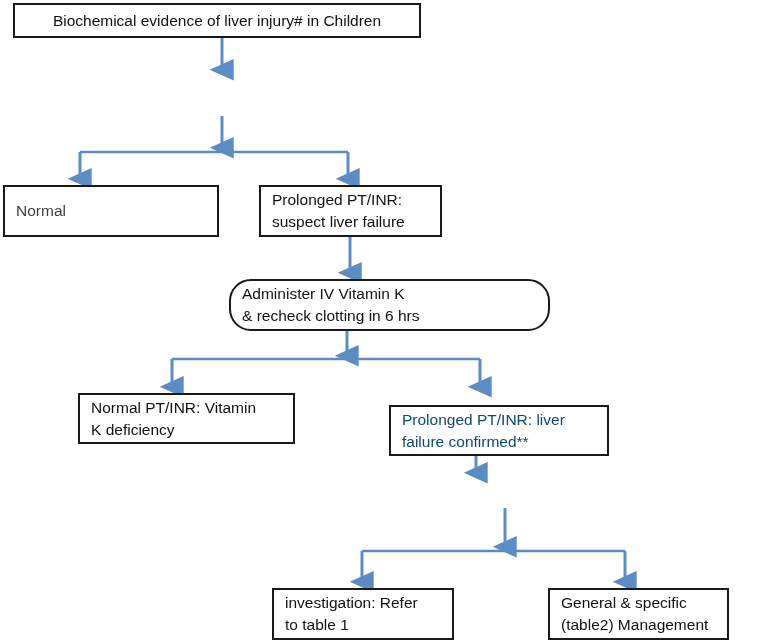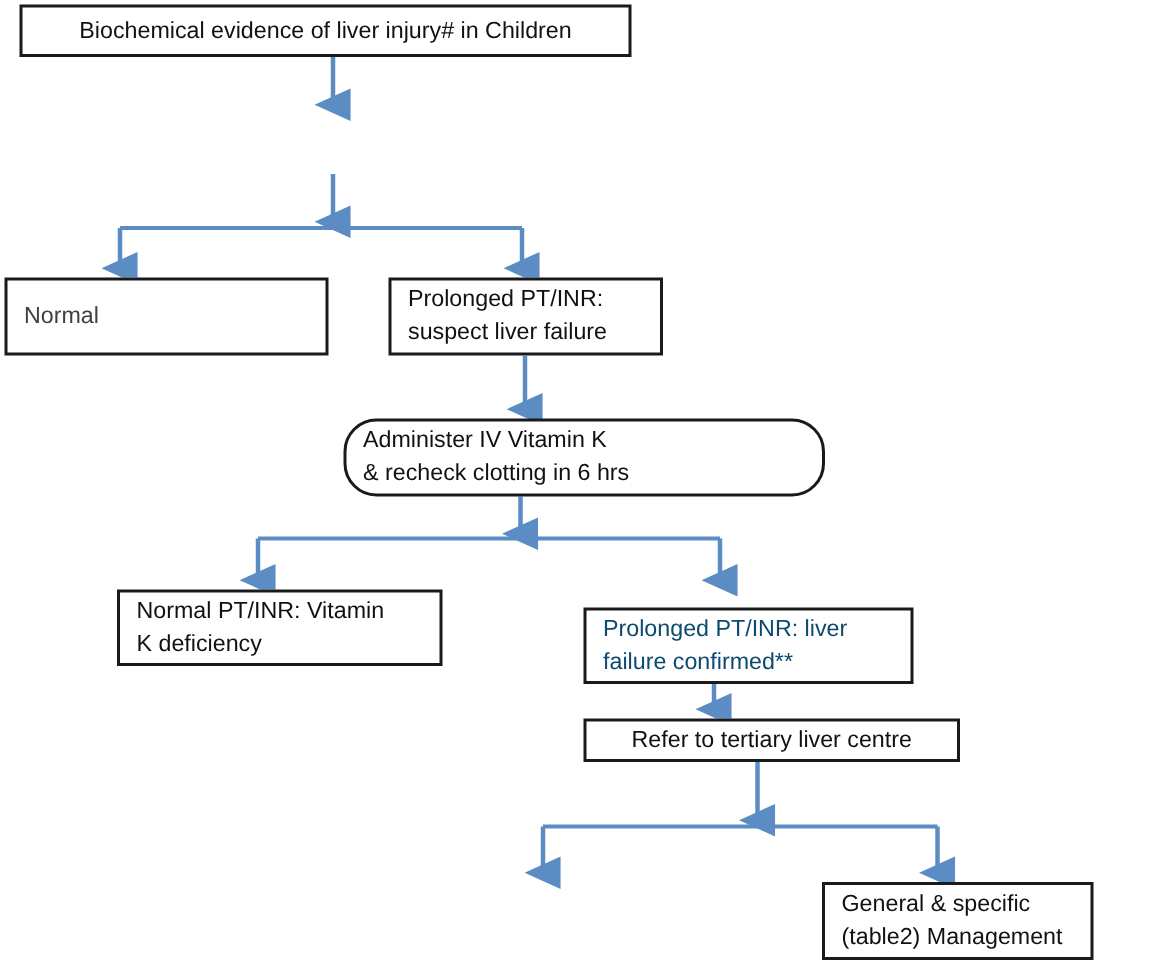--- a/index.html
+++ b/index.html
@@ -106,19 +106,20 @@
 
   <div class="node left" id="node-n5" style="left: 229px; top: 279px; width: 321px; height: 52px; border-color: rgb(26, 26, 26); background: rgb(255, 255, 255); color: rgb(17, 17, 17); border-radius: 22px;">Administer IV Vitamin K
 &amp; recheck clotting in 6 hrs</div>
 
   <div class="node left" id="node-n6" style="left: 78px; top: 393px; width: 217px; height: 51px; border-color: rgb(26, 26, 26); background: rgb(255, 255, 255); color: rgb(17, 17, 17);">Normal PT/INR: Vitamin
 K deficiency</div>
 
   <div class="node left" id="node-n7" style="left: 389px; top: 393px; width: 220px; height: 51px; border-color: rgb(26, 26, 26); background: rgb(255, 255, 255); color: #0c4a6e; margin-top: 12px;">Prolonged PT/INR: liver
 failure confirmed**</div>
 
-  <div class="node center" id="node-n8" style="left: 389px; top: 479px; width: 251px; height: 29px; border-color: rgb(26, 26, 26); background: rgb(255, 255, 255); color: rgb(17, 17, 17);">Refer to tertiary liver centre</div>
 
+  <div class="node left" id="node-n9" style="left: 272px; top: 588px; width: 182px; height: 52px; border-color: rgb(26, 26, 26); background: rgb(255, 255, 255); color: rgb(17, 17, 17);">investigation: Refer
+to table 1</div>
 
   <div class="node left" id="node-n10" style="left: 548px; top: 588px; width: 181px; height: 52px; border-color: rgb(26, 26, 26); background: rgb(255, 255, 255); color: rgb(17, 17, 17);">General &amp; specific
 (table2) Management</div>
 
 </div>
 
 </body></html>

